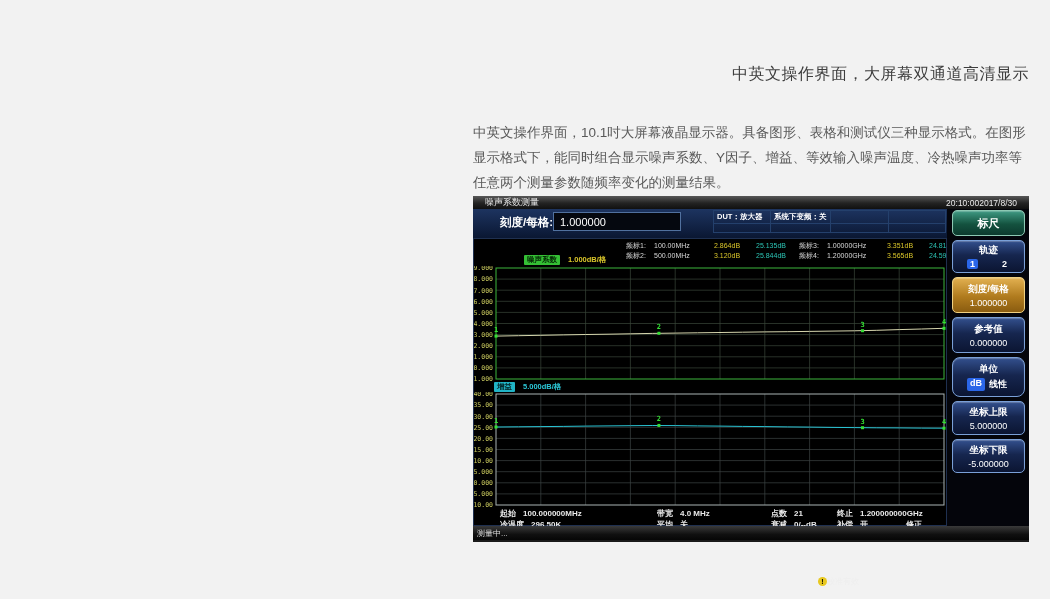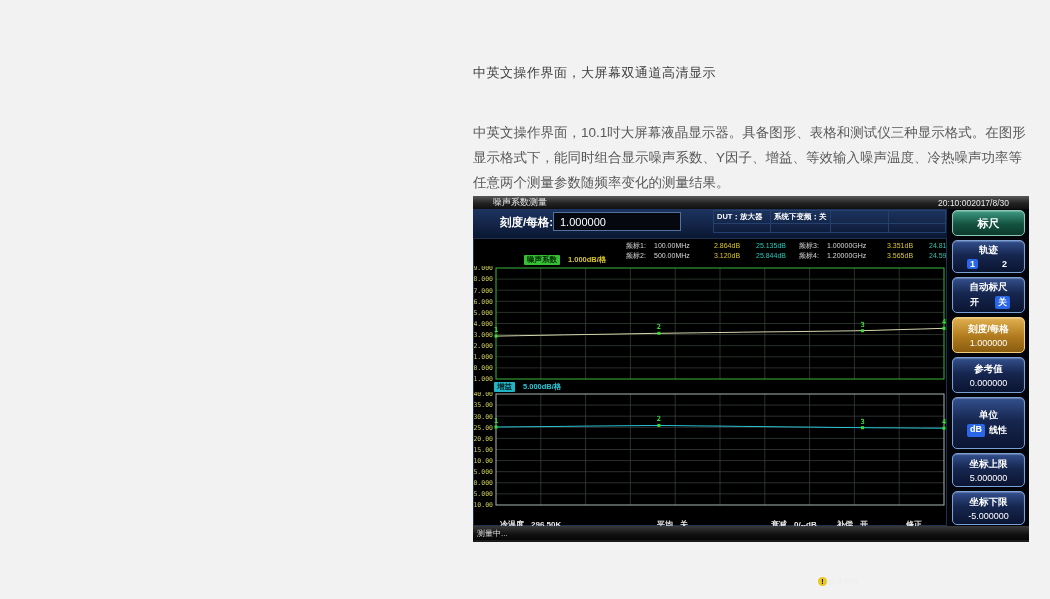--- a/index.html
+++ b/index.html
@@ -4,31 +4,31 @@
 <style>
   * { box-sizing: border-box; }
   html,body { margin:0; padding:0; }
   body {
     width:1050px; height:599px; position:relative;
     background:#f2f2f2; overflow:hidden;
     font-family:"Liberation Sans","DejaVu Sans",sans-serif;
   }
   .content { position:absolute; left:473px; top:0; width:556px; }
   .headline { position:absolute; top:64px; left:0; width:556px; margin:0;
-    font-size:13px; font-weight:400; color:#3e3e3e; letter-spacing:.5px; }
+    font-size:16px; font-weight:400; color:#3e3e3e; letter-spacing:.5px;text-align:right; }
   .bodytext { position:absolute; top:120px; left:0; width:556px; margin:0;
     font-size:13.5px; line-height:25px; color:#595959; }
 
   
   .instrument { position:absolute; top:196px; left:0; width:556px; height:346px;
     background:#000; border-bottom:2px solid #1a1a1a; }
   .titlebar { position:absolute; top:0; left:0; right:0; height:13px;
     background:linear-gradient(#585858,#232323 55%,#101010);
     color:#e9e9e9; font-size:9px; display:flex; align-items:center;
-    justify-content:space-between; padding:0 20px; }
+    justify-content:space-between; padding:0 12px; }
   .titlebar .dt { display:flex; font-size:8.5px; }
 
   .main-left { position:absolute; top:13px; left:0; width:474px; bottom:14px; }
   .controlbar { position:absolute; top:0; left:0; right:0; height:42px;
     background:linear-gradient(#1d3460,#0b1834 70%,#081226);
     border-bottom:2px solid #2b4d8f; }
   .scale-label { position:absolute; left:27px; top:6px; font-size:11.5px;
     font-weight:bold; color:#fff; }
   .scale-input { position:absolute; left:80px; top:3px; width:128px; height:19px;
     background:#05080f; border:1px solid #51719f; color:#fff; font-size:11px;
@@ -95,21 +95,21 @@
     box-shadow:inset 0 1px 1px rgba(255,255,255,.25); }
   .skey .val { font-weight:normal; font-size:9px; }
   .skey-title { height:26px; background:linear-gradient(180deg,#3f9a83,#14523f 55%,#0c3a2e);
     border-color:#8cc9b3; font-size:11px; }
   .skey-trace { height:33px; }
   .skey-auto { height:36px; }
   .skey-scale { height:36px;
     background:linear-gradient(180deg,#e2b050,#b07b1e 55%,#8a5c10);
     border-color:#f0d080; }
   .skey-ref { height:36px; }
-  .skey-unit { height:52px; }
+  .skey-unit { height:40px;border-radius:8px; }
   .skey-ymax { height:34px; }
   .skey-ymin { height:34px; }
   .toggle-row { display:flex; width:100%; justify-content:space-between;
     padding:0 14px; font-size:9px; }
   .tchip { padding:0 3px; border-radius:2px; }
   .tchip.sel { background:#2a66e8; }
 </style>
 </head>
 <body>
 
@@ -267,20 +267,30 @@
             <rect x="20.5" y="33.500299999999996" width="3" height="3" fill="#35e035"></rect>
             <text x="22" y="31.000299999999996" text-anchor="middle" font-size="7" font-weight="bold" fill="#35e035">1</text>
             <rect x="183.4090909090909" y="31.926319999999997" width="3" height="3" fill="#35e035"></rect>
             <text x="184.9090909090909" y="29.426319999999997" text-anchor="middle" font-size="7" font-weight="bold" fill="#35e035">2</text>
             <rect x="387.04545454545456" y="34.210699999999996" width="3" height="3" fill="#35e035"></rect>
             <text x="388.54545454545456" y="31.710699999999996" text-anchor="middle" font-size="7" font-weight="bold" fill="#35e035">3</text>
             <rect x="468.5" y="34.705760000000005" width="3" height="3" fill="#35e035"></rect>
             <text x="470" y="32.205760000000005" text-anchor="middle" font-size="7" font-weight="bold" fill="#35e035">4</text>
           </svg>
 
+        <div class="footer-row f1">
+          <span class="fcell" style="left:26px">
+            <span class="fl">起始</span><span>100.000000MHz</span></span>
+          <span class="fcell" style="left:183px">
+            <span class="fl">带宽</span><span>4.0  MHz</span></span>
+          <span class="fcell" style="left:297px">
+            <span class="fl">点数</span><span>21</span></span>
+          <span class="fcell" style="left:363px">
+            <span class="fl">终止</span><span>1.200000000GHz</span></span>
+        </div>
         <div class="footer-row f2">
           <span class="fcell" style="left:26px">
             <span class="fl">冷温度</span><span>296.50K</span></span>
           <span class="fcell" style="left:183px">
             <span class="fl">平均</span><span>关</span></span>
           <span class="fcell" style="left:297px">
             <span class="fl">衰减</span><span>0/--dB</span></span>
           <span class="fcell" style="left:363px">
             <span class="fl">补偿</span><span>开</span></span>
           <span class="fcell" style="left:432px">
@@ -293,27 +303,20 @@
       <div class="skey skey-title">
         <span>标尺</span>
       </div>
       <div class="skey skey-trace">
         <span>轨迹</span>
         <span class="toggle-row">
           <span class="tchip sel">1</span>
           <span class="tchip">2</span>
         </span>
       </div>
-      <div class="skey skey-auto">
-        <span>自动标尺</span>
-        <span class="toggle-row">
-          <span class="tchip">开</span>
-          <span class="tchip sel">关</span>
-        </span>
-      </div>
       <div class="skey skey-scale">
         <span>刻度/每格</span>
         <span class="val">1.000000</span>
       </div>
       <div class="skey skey-ref">
         <span>参考值</span>
         <span class="val">0.000000</span>
       </div>
       <div class="skey skey-unit">
         <span>单位</span>

